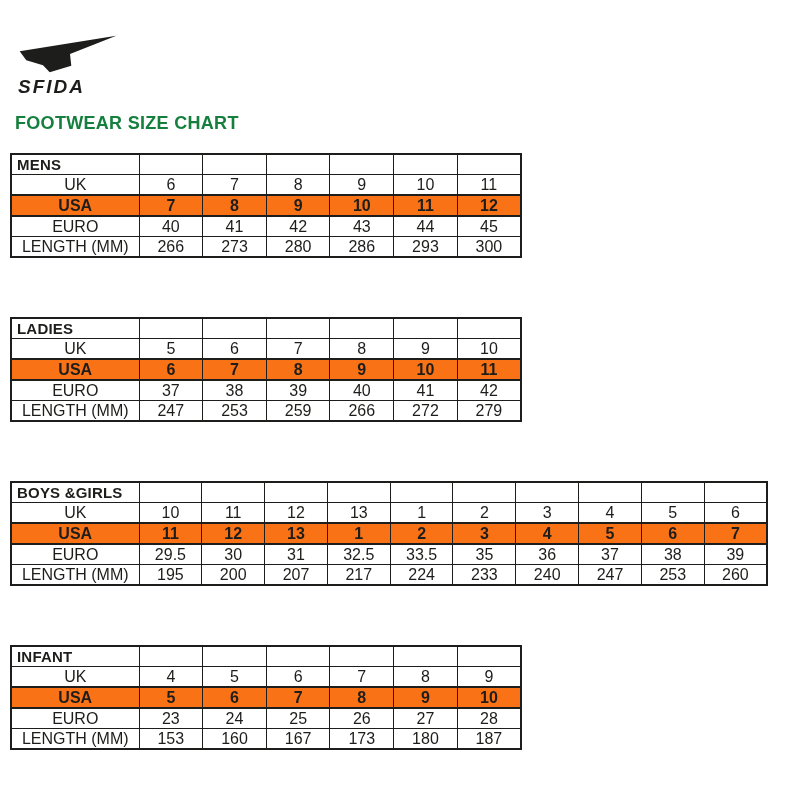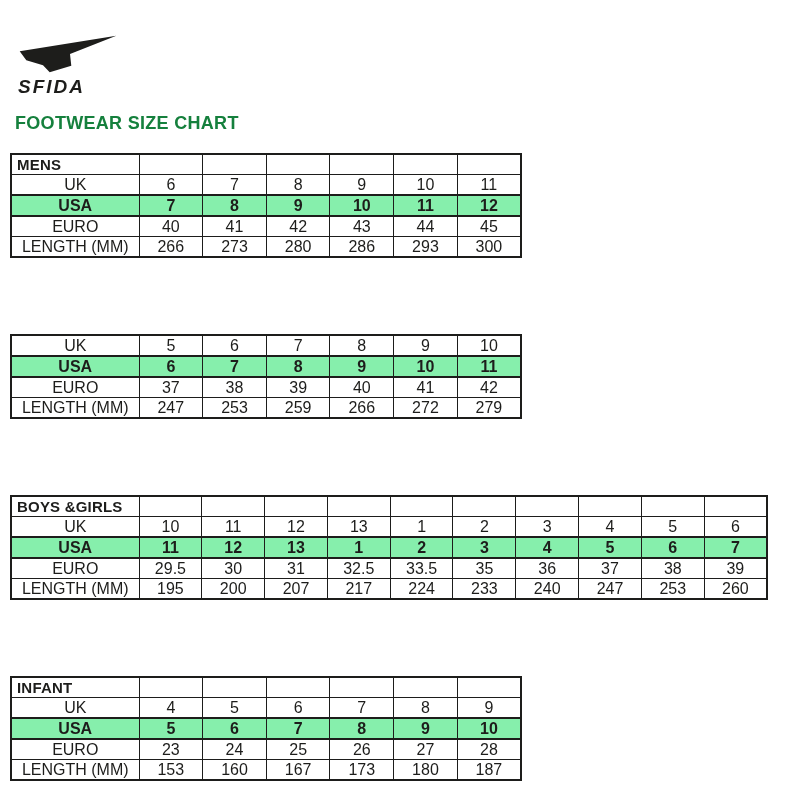--- a/index.html
+++ b/index.html
@@ -40,21 +40,21 @@
     margin: 15px 0 0 5px;
     color: #15803d;
   }
   .tables {
     margin-top: 19px;
   }
   table.size-table {
     border-collapse: collapse;
     table-layout: fixed;
     border: 2.5px solid #1d1d1b;
-    margin-bottom: 76px;
+    margin-bottom: 59px;
   }
   table.size-table:last-child {
     margin-bottom: 8px;
   }
   table.t6  { width: 512px; }
   table.t10 { width: 758px; }
   .size-table td {
     border: 1.5px solid #1d1d1b;
     height: 19px;
     padding: 0;
@@ -65,21 +65,21 @@
     overflow: hidden;
   }
   .size-table td.cat {
     text-align: left;
     font-weight: bold;
     font-size: 15px;
     padding-left: 5px;
     letter-spacing: 0.2px;
   }
   .size-table tr.usa-row td {
-    background: #86efac;
+    background: #f97316;
     font-weight: bold;
     border-top-width: 2px;
     border-bottom-width: 2px;
   }
 </style>
 </head>
 <body>
 
 <div class="page">
 
@@ -155,20 +155,29 @@
         <colgroup>
           <col style="width: 128px;">
           <col>
           <col>
           <col>
           <col>
           <col>
           <col>
         </colgroup>
         <tbody>
+          <tr>
+            <td class="cat">LADIES</td>
+            <td></td>
+            <td></td>
+            <td></td>
+            <td></td>
+            <td></td>
+            <td></td>
+          </tr>
           <tr>
             <td>UK</td>
             <td>5</td>
             <td>6</td>
             <td>7</td>
             <td>8</td>
             <td>9</td>
             <td>10</td>
           </tr>
           <tr class="usa-row">

